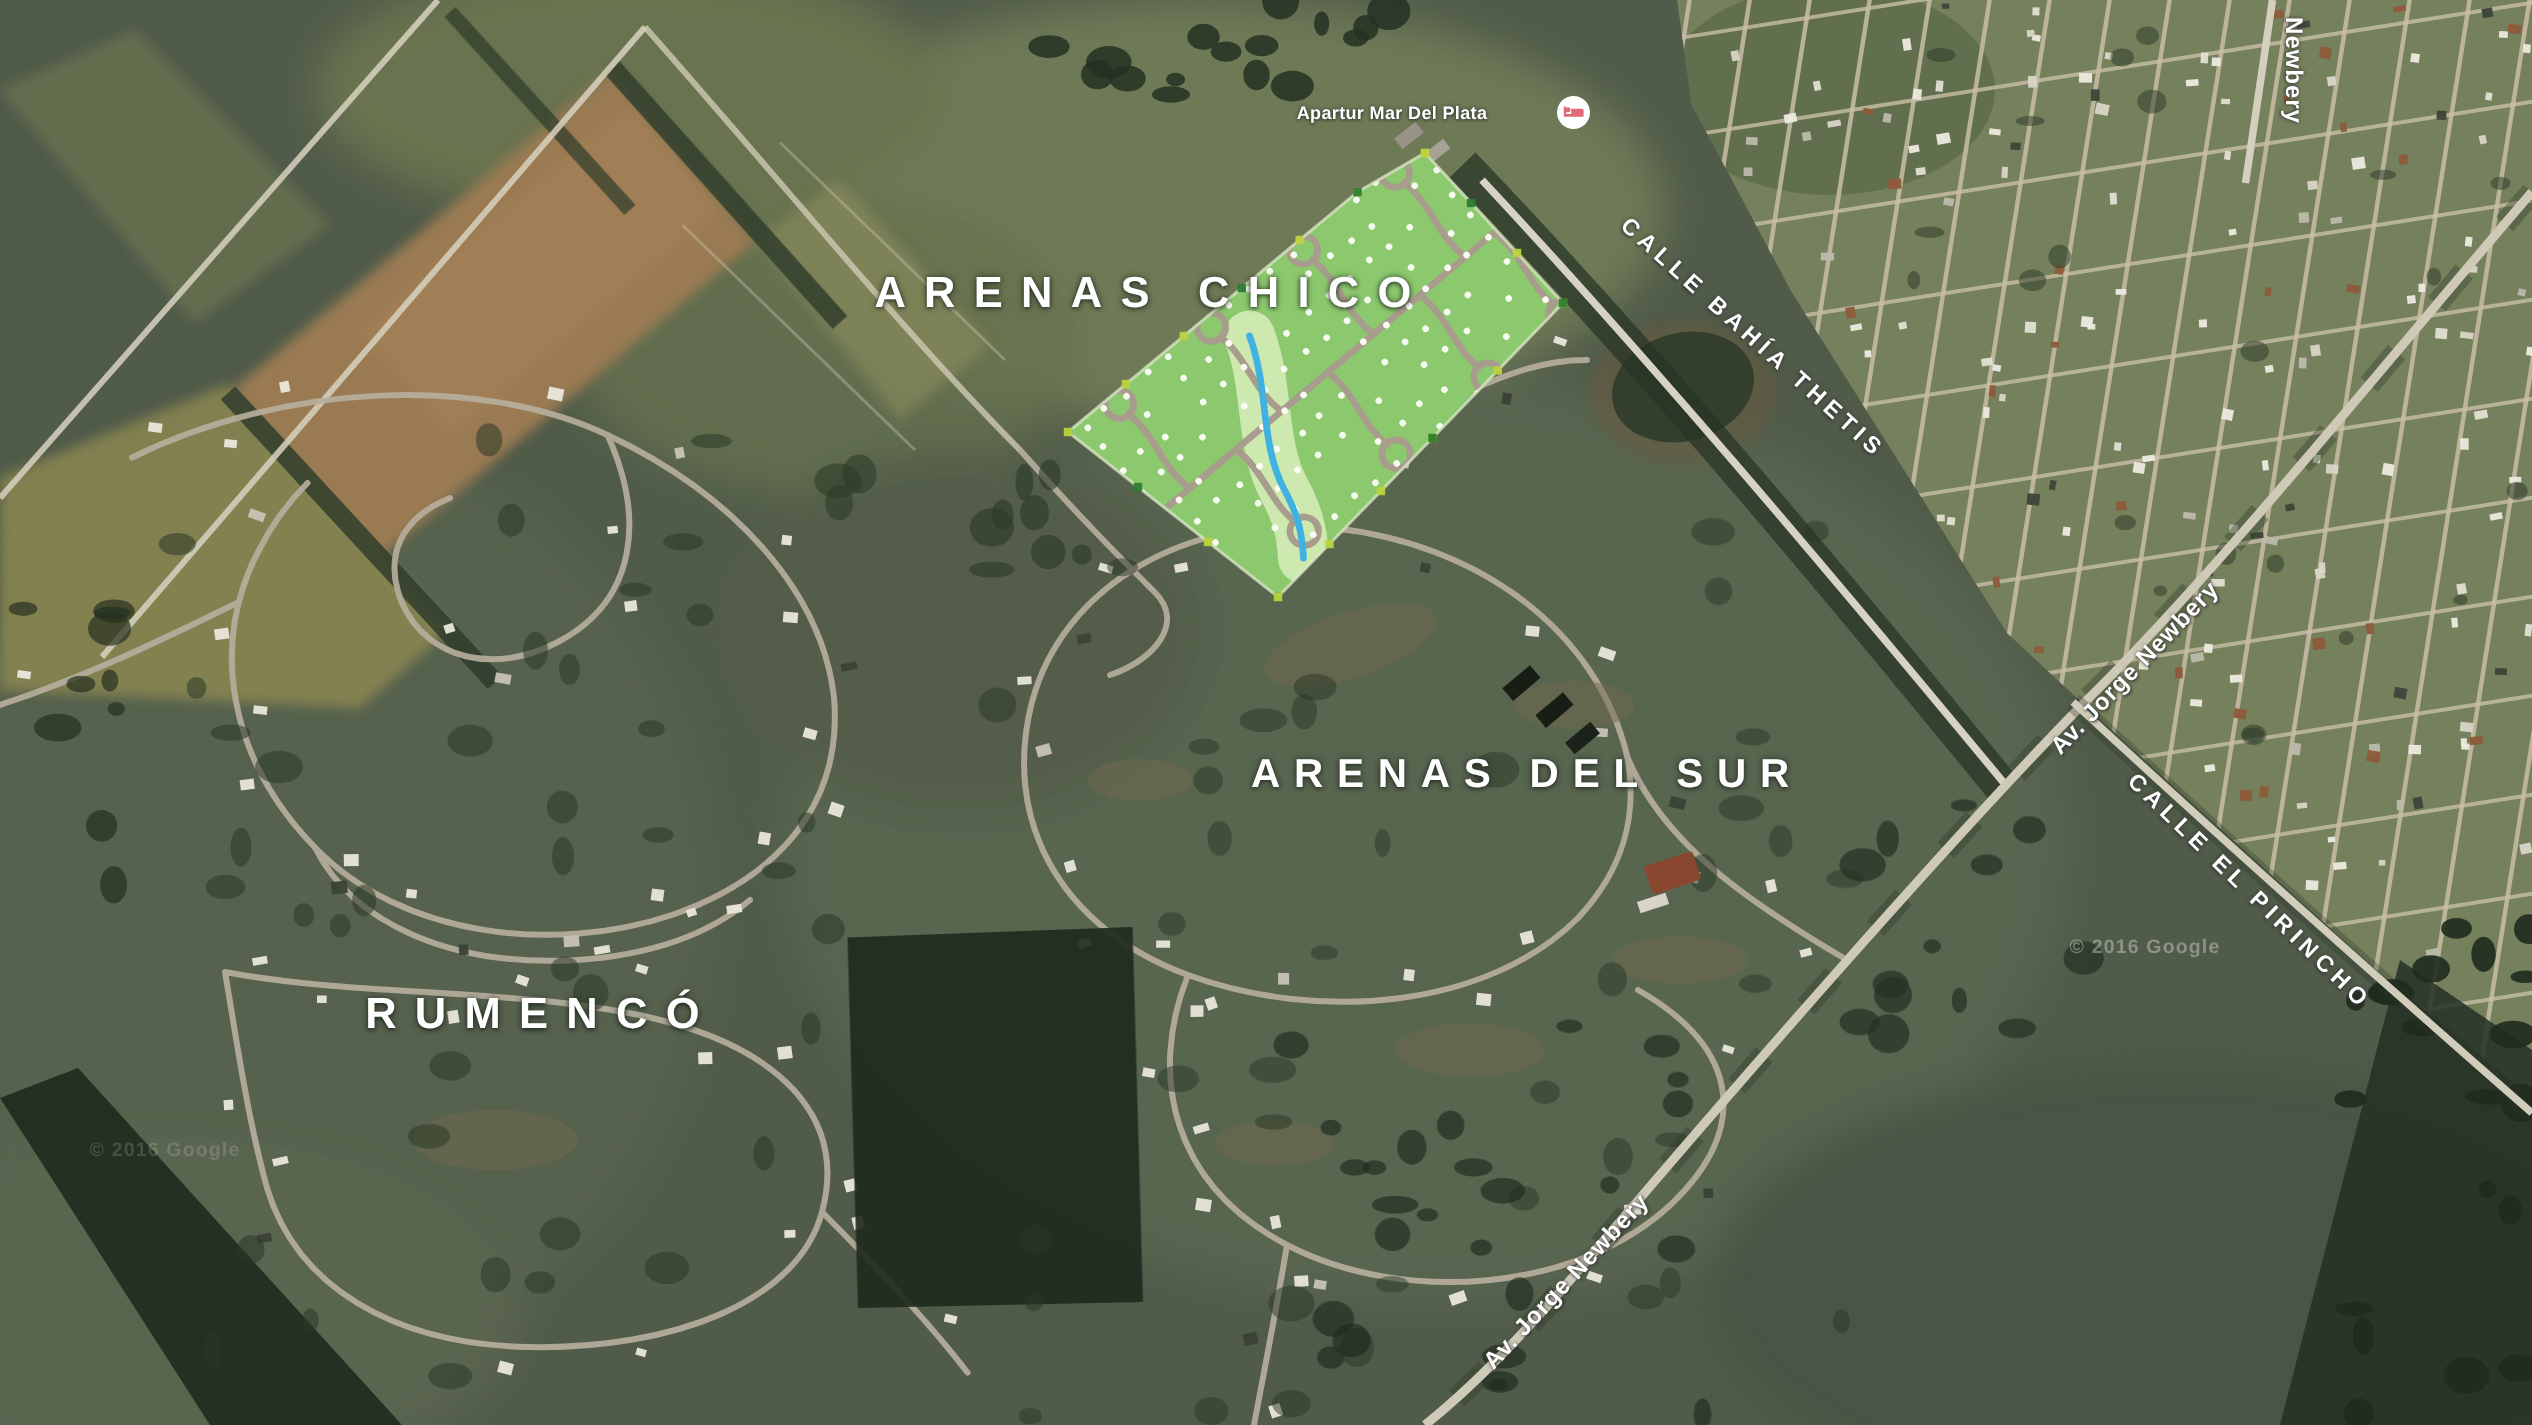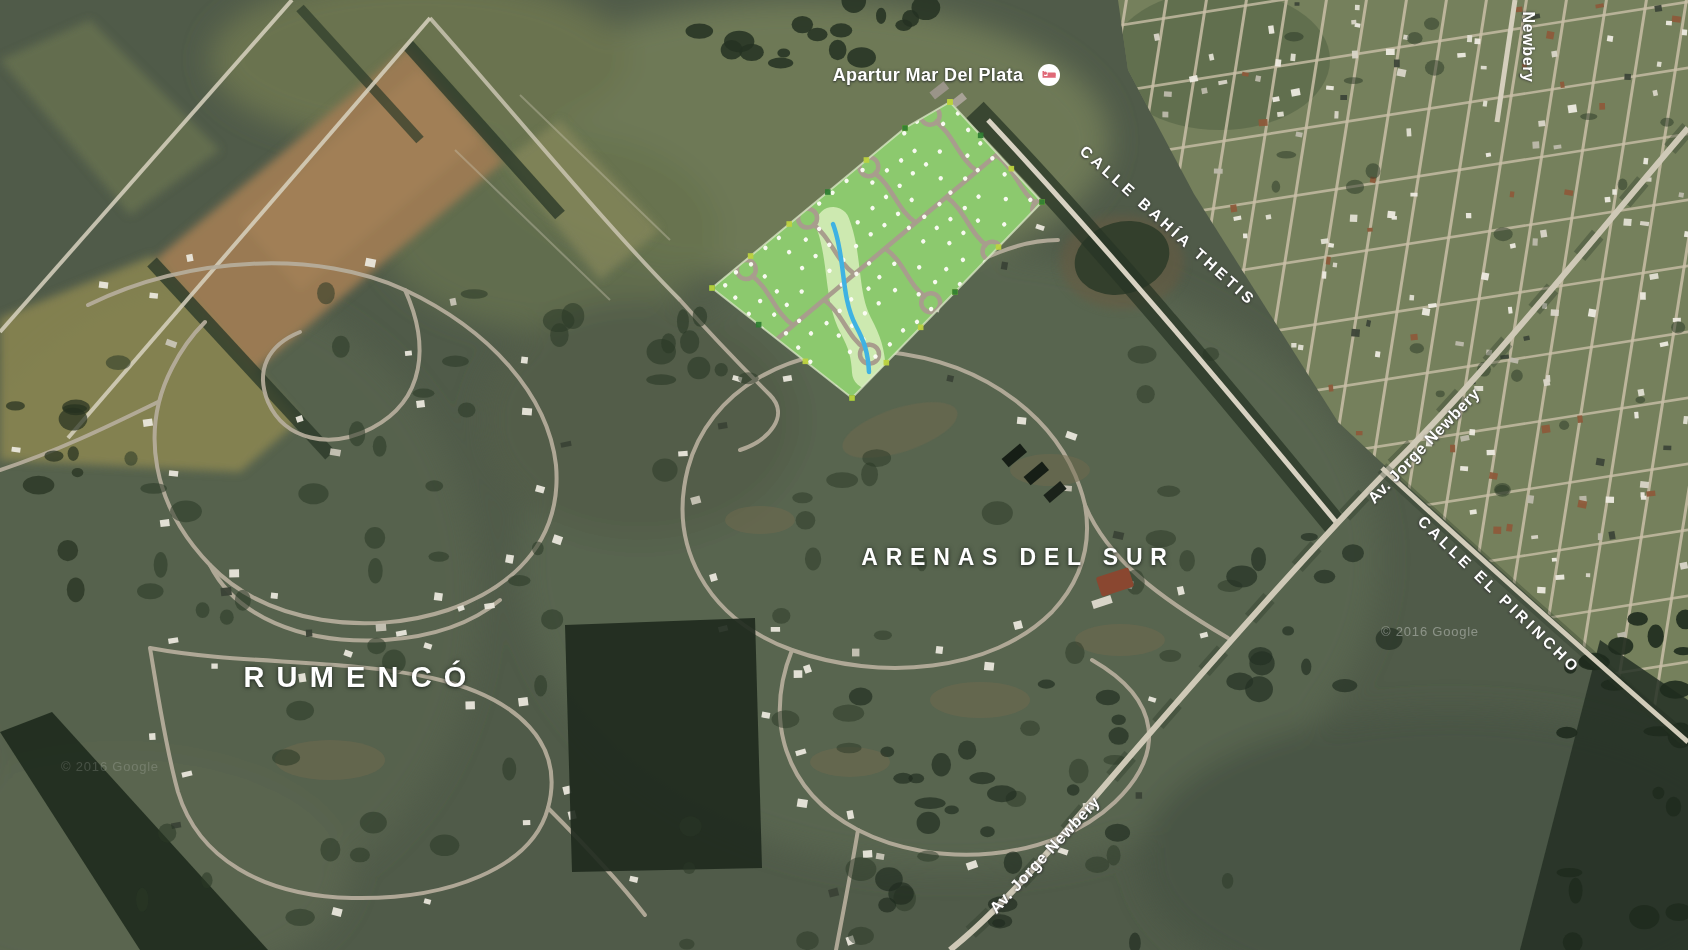--- a/index.html
+++ b/index.html
@@ -3,30 +3,30 @@
 <meta charset="utf-8">
 <style>
   html,body{margin:0;padding:0;background:#1d231c;}
   #stage{position:relative;width:1688px;height:950px;overflow:hidden;
          font-family:"Liberation Sans",sans-serif;background:#505b49;}
   #terrain{position:absolute;left:0;top:0;}
   .lbl{position:absolute;color:#fff;font-weight:700;white-space:nowrap;
        transform:translate(-50%,-50%);
        text-shadow:0 1px 3px rgba(35,42,35,.9),0 0 5px rgba(35,42,35,.55);}
   .place{font-size:29px;letter-spacing:.42em;}
-  .place.sur{font-size:23px;letter-spacing:.34em;margin-top:41px;}
+  .place.sur{font-size:27px;letter-spacing:.34em;}
   .street{font-size:15.5px;letter-spacing:.24em;
           text-shadow:0 1px 2px rgba(55,55,55,.95),0 0 3px rgba(55,55,55,.6);}
   .street.av{letter-spacing:.04em;font-size:16px;}
-  .poi-label{position:absolute;color:#fff;font-weight:700;font-size:18px;letter-spacing:.02em;
+  .poi-label{position:absolute;color:#fff;font-weight:700;font-size:12px;letter-spacing:.02em;
        transform:translate(-50%,-50%);
        text-shadow:0 1px 2px rgba(50,55,50,.95),0 0 3px rgba(50,55,50,.7);}
   .poi-icon{position:absolute;width:24px;height:24px;transform:translate(-50%,-50%);}
   .wm{position:absolute;color:rgba(255,255,255,.34);font-size:13px;letter-spacing:.06em;
-      transform:translate(-50%,-50%);font-weight:400;}
+      transform:translate(-50%,-50%);font-weight:700;}
   .wm.faint{color:rgba(255,255,255,.16);}
 </style>
 </head>
 <body>
 
 <div id="stage">
 
 <svg id="terrain" width="1688" height="950" viewBox="0 0 1688 950">
   <defs>
     <filter id="soft">
@@ -779,20 +779,21 @@
           <rect x="883.5333333333334" y="359.8666666666667" width="5.6" height="5.6" fill="#BCD23E" opacity="0.95"></rect>
           <rect x="849.2" y="395.2" width="5.6" height="5.6" fill="#2E7D32" opacity="0.95"></rect>
           <rect x="849.2" y="395.2" width="5.6" height="5.6" fill="#BCD23E" opacity="0.95"></rect>
           <rect x="802.5333333333334" y="358.5333333333333" width="5.6" height="5.6" fill="#BCD23E" opacity="0.95"></rect>
           <rect x="755.8666666666667" y="321.8666666666667" width="5.6" height="5.6" fill="#2E7D32" opacity="0.95"></rect>
           <rect x="709.2" y="285.2" width="5.6" height="5.6" fill="#BCD23E" opacity="0.95"></rect>
         </g>
   </g>
 </svg>
 
+<div class="lbl place" style="left:768px;top:196px;">ARENAS CHICO</div>
 
 <div class="lbl place sur" style="left:1018px;top:516px;">ARENAS DEL SUR</div>
 
 <div class="lbl place" style="left:331px;top:677px;margin-left:30px;">RUMENCÓ</div>
 
 <div class="lbl street" style="left:1168px;top:226px;transform:translate(-50%,-50%) rotate(42deg);">CALLE BAHÍA THETIS</div>
 
 <div class="lbl street av" style="left:1424px;top:446px;transform:translate(-50%,-50%) rotate(-46deg);">Av. Jorge Newbery</div>
 
 <div class="lbl street" style="left:1499px;top:595px;transform:translate(-50%,-50%) rotate(44deg);">CALLE EL PIRINCHO</div>

